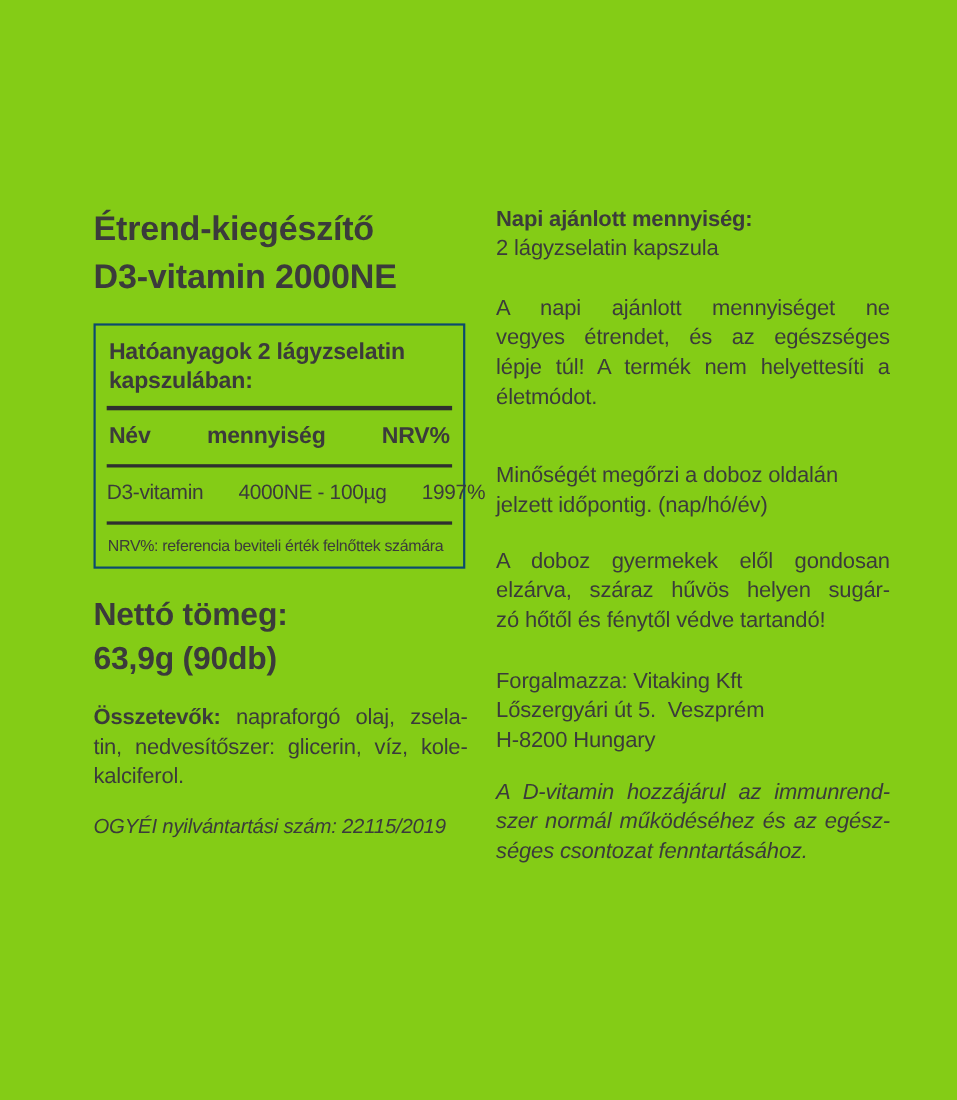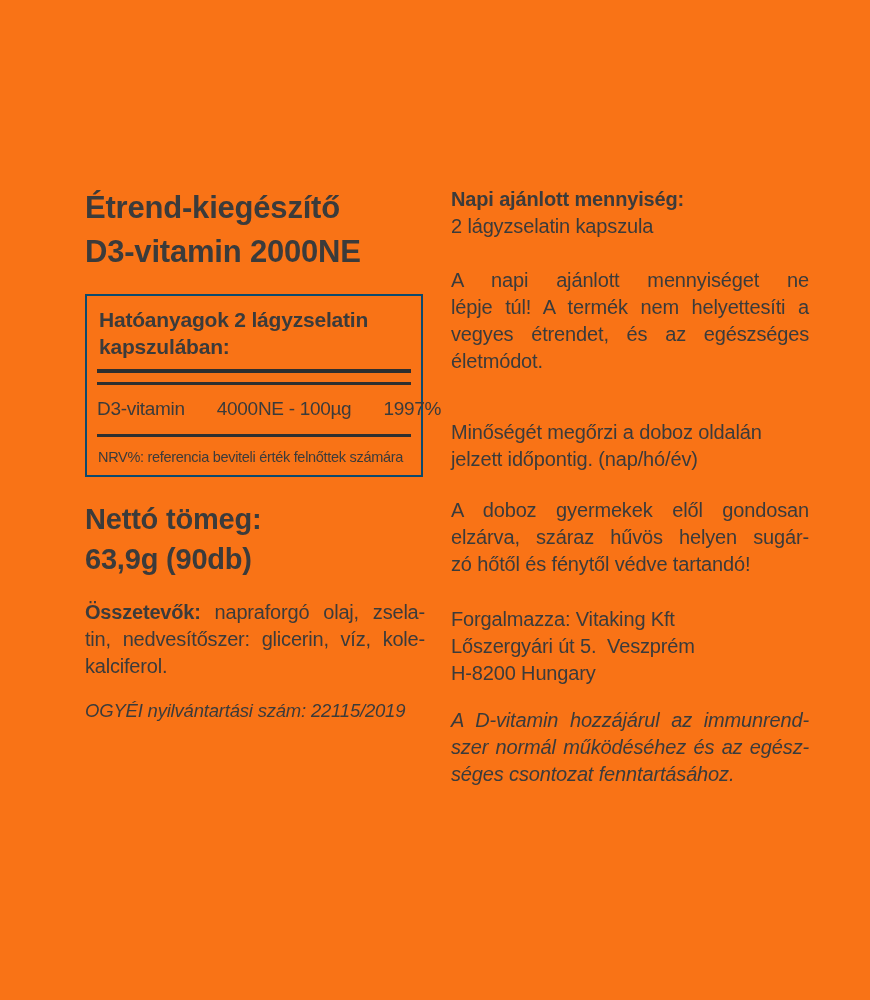--- a/index.html
+++ b/index.html
@@ -11,21 +11,21 @@
     width: 870px;
     height: 1000px;
     font-family: "Liberation Sans", sans-serif;
     color: #3b3b3b;
     overflow: hidden;
   }
   .page {
     position: relative;
     width: 870px;
     height: 1000px;
-    background: #f97316;
+    background: #84cc16;
   }
   .columns {
     display: flex;
     padding: 186px 0 0 85px;
     gap: 26px;
   }
   .col-left  { width: 340px; flex: 0 0 340px; }
   .col-right { width: 358px; flex: 0 0 358px; }
 
   
@@ -126,20 +126,25 @@
         <span>Étrend-kiegészítő</span><br>
         <span>D3-vitamin 2000NE</span>
       </h1>
 
       <div class="supp-table">
         <div class="tbl-heading">
           <span>Hatóanyagok 2 lágyzselatin</span><br>
           <span>kapszulában:</span>
         </div>
         <div class="rule"></div>
+        <div class="cols-row">
+          <span>Név</span>
+          <span>mennyiség</span>
+          <span>NRV%</span>
+        </div>
         <div class="rule thin"></div>
         <div class="data-row">
           <span>D3-vitamin</span>
           <span>4000NE - 100µg</span>
           <span>1997%</span>
         </div>
         <div class="rule thin"></div>
         <div class="tbl-footnote">NRV%: referencia beviteli érték felnőttek számára</div>
       </div>
 
@@ -159,22 +164,22 @@
 
     <div class="col-right">
 
       <div class="para">
         <div class="dose-heading">Napi ajánlott mennyiség:</div>
         <div>2 lágyzselatin kapszula</div>
       </div>
 
       <div class="para mt-warning">
         <div class="jline">A napi ajánlott mennyiséget ne</div>
+        <div class="jline">vegyes étrendet, és az egészséges</div>
         <div class="jline">lépje túl! A termék nem helyettesíti a</div>
-        <div class="jline">vegyes étrendet, és az egészséges</div>
         <div class="lline">életmódot.</div>
       </div>
 
       <div class="para mt-quality">
         <div class="lline">Minőségét megőrzi a doboz oldalán</div>
         <div class="lline">jelzett időpontig. (nap/hó/év)</div>
       </div>
 
       <div class="para mt-storage">
         <div class="jline">A doboz gyermekek elől gondosan</div>

